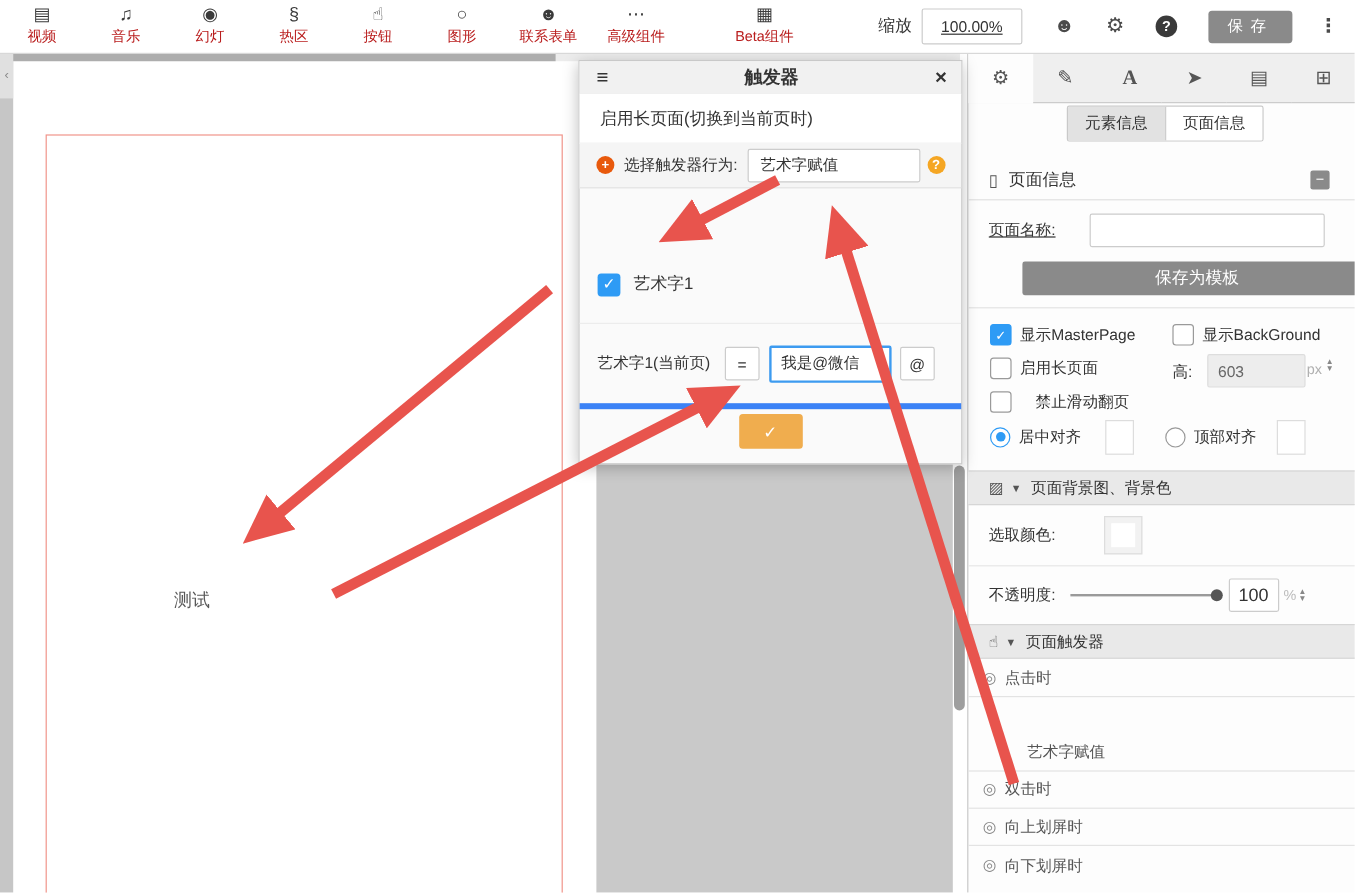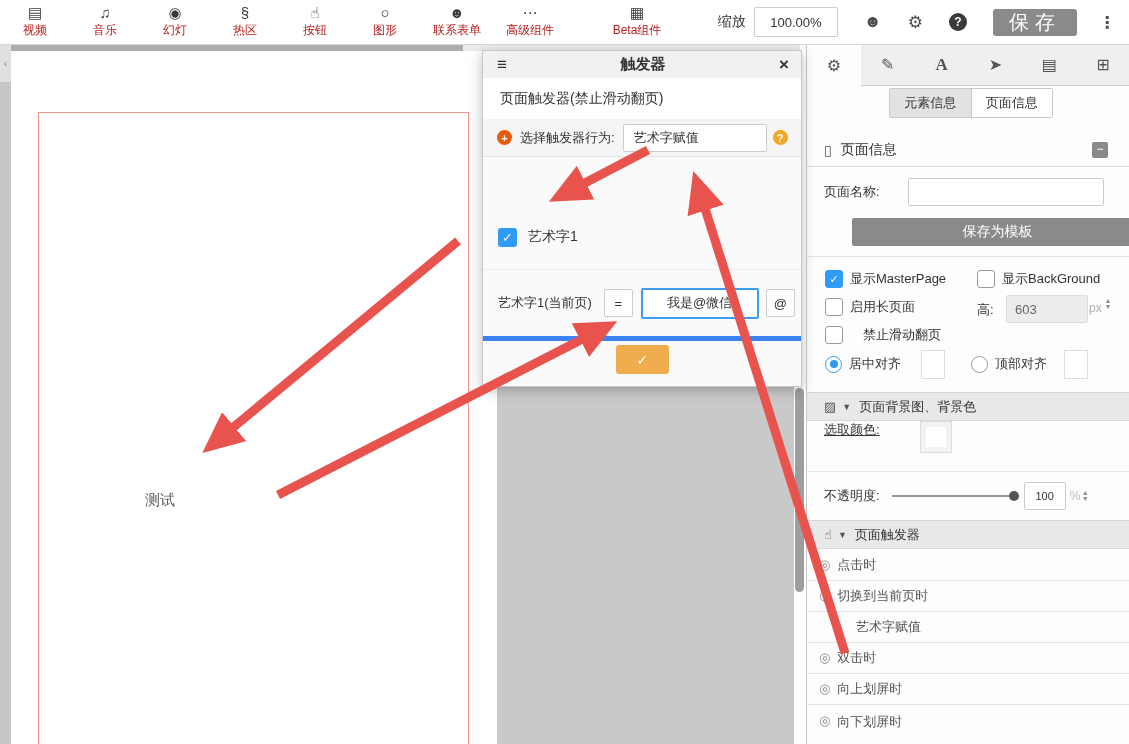--- a/index.html
+++ b/index.html
@@ -10,26 +10,26 @@
   
   #toolbar{left:0;top:0;width:1129px;height:44px;background:#fff;border-bottom:1px solid #d8d8d8;
            display:flex;align-items:stretch;z-index:30;}
   .tb-item{display:flex;flex-direction:column;align-items:center;justify-content:center;cursor:pointer;}
   .tb-item .tb-ico{font-size:15px;line-height:16px;color:#3a3a3a;}
   .tb-item .tb-lbl{font-size:12px;color:#b91c1c;margin-top:1px;text-align:center;}
   .w70{width:70px}.w74{width:74px}.w72{width:72px}.w142{width:142px}
   #tb-right{display:flex;align-items:center;margin-left:auto;padding-right:14px;}
   #zoom-label{font-size:14px;color:#333;margin-right:8px;}
   #zoom-input{width:78px;height:26px;border:1px solid #ccc;border-radius:2px;text-align:center;
-              font-size:13px;color:#333;font-family:inherit;}
+              font-size:13px;color:#333;font-family:inherit;text-decoration:underline;}
   .tb-ricon{font-size:17px;color:#4a4a4a;margin-left:26px;cursor:pointer;}
   #help-icon{width:18px;height:18px;border-radius:50%;background:#3a3a3a;color:#fff;font-size:12px;
              font-weight:bold;display:flex;align-items:center;justify-content:center;}
   #save-button{margin-left:26px;background:#8a8a8a;color:#fff;border:none;border-radius:3px;
-               height:27px;padding:0 16px;font-size:20px;letter-spacing:6px;cursor:pointer;font-family:inherit;}
+               height:27px;padding:0 16px;font-size:13px;letter-spacing:6px;cursor:pointer;font-family:inherit;}
   #more-icon{font-size:16px;color:#4a4a4a;margin-left:22px;font-weight:bold;cursor:pointer;}
 
   
   #workspace{left:0;top:44px;width:806px;height:700px;background:#fff;}
   #left-strip{left:0;top:44px;width:11px;height:700px;background:#c6c6c6;}
   #left-strip-tab{left:0;top:44px;width:11px;height:38px;background:#e0e0e0;color:#8a8a8a;
                   font-size:11px;display:flex;align-items:center;justify-content:center;}
   #h-scroll-track{left:11px;top:45px;width:789px;height:6px;background:#ececec;}
   #h-scroll-thumb{left:11px;top:45px;width:452px;height:6px;background:#adadad;}
   #gray-area{left:497px;top:52px;width:297px;height:692px;background:#c9c9c9;}
@@ -68,21 +68,21 @@
   .checkbox{width:19px;height:19px;border-radius:3px;background:#2e9bf5;color:#fff;font-size:13px;
             display:flex;align-items:center;justify-content:center;cursor:pointer;flex:none;}
   #dlg-element-check{margin-left:15px;}
   #dlg-element-label{font-size:14px;color:#333;margin-left:11px;}
   #dlg-assign-row{left:0;top:218px;width:318px;height:66px;border-top:1px solid #ececec;
                   border-bottom:5px solid #3b82f6;display:flex;align-items:center;}
   #dlg-assign-label{font-size:13px;color:#333;margin-left:15px;}
   #dlg-eq-btn{width:27px;height:26px;border:1px solid #ccc;border-radius:2px;background:#fff;color:#333;
               font-size:13px;display:flex;align-items:center;justify-content:center;margin-left:12px;cursor:pointer;}
   #dlg-value-input{width:88px;height:25px;border:2px solid #3d9bf0;border-radius:2px;margin-left:8px;
-                   font-size:13px;color:#333;padding-left:24px;font-family:inherit;background:#fff;}
+                   font-size:13px;color:#333;padding-left:8px;font-family:inherit;background:#fff;}
   #dlg-at-btn{width:27px;height:26px;border:1px solid #ccc;border-radius:2px;background:#fff;color:#333;
               font-size:13px;display:flex;align-items:center;justify-content:center;margin-left:7px;cursor:pointer;}
   #dlg-footer{left:0;top:284px;width:318px;height:49px;display:flex;align-items:center;justify-content:center;}
   #dlg-confirm{width:53px;height:29px;background:#f0ad4e;border:none;border-radius:3px;color:#fff;
                font-size:14px;cursor:pointer;display:flex;align-items:center;justify-content:center;}
 
   
   #sidebar{left:806px;top:44px;width:323px;height:700px;background:#fdfdfd;border-left:1px solid #c9c9c9;}
   #side-iconbar{left:0;top:0;width:323px;height:42px;display:flex;background:#efefef;}
   .side-tool{flex:1;display:flex;align-items:center;justify-content:center;font-size:16px;color:#555;
@@ -91,21 +91,21 @@
   .serifA{font-family:"Liberation Serif","DejaVu Serif",serif;font-weight:bold;font-size:17px;}
   #side-tabs{left:82px;top:44px;width:162px;height:28px;display:flex;border:1px solid #c9c9c9;border-radius:2px;overflow:hidden;}
   .side-tab{flex:1;display:flex;align-items:center;justify-content:center;font-size:13px;color:#333;cursor:pointer;}
   .side-tab.inactive{background:#e2e2e2;border-right:1px solid #c9c9c9;}
   .side-tab.active{background:#fff;}
   #pageinfo-header{left:0;top:90px;width:323px;height:32px;border-bottom:1px solid #e0e0e0;display:flex;align-items:center;}
   #pageinfo-icon{font-size:14px;color:#555;margin-left:17px;}
   #pageinfo-title{font-size:14px;color:#333;margin-left:9px;}
   #pageinfo-collapse{margin-left:auto;margin-right:22px;width:16px;height:16px;background:#8a8a8a;border-radius:2px;
                      color:#fff;font-size:12px;line-height:14px;text-align:center;cursor:pointer;}
-  #pagename-row{left:0;top:130px;width:323px;height:36px;display:flex;align-items:center;}
+  #pagename-row{left:0;top:130px;width:323px;height:36px;display:flex;align-items:center;text-decoration:underline;}
   #pagename-label{font-size:13px;color:#333;margin-left:17px;}
   #pagename-input{width:186px;height:24px;border:1px solid #ccc;border-radius:2px;margin-left:28px;
                   font-family:inherit;font-size:13px;padding-left:6px;background:#fff;}
   #save-template{left:17px;top:174px;width:291px;height:28px;background:#8a8a8a;border:none;border-radius:2px;
                  color:#fff;font-size:14px;cursor:pointer;font-family:Liberation Mono, monospace;margin-left:28px;}
   #opt-divider{left:0;top:212px;width:323px;height:1px;background:#e3e3e3;}
   .opt-check{width:16px;height:16px;border:1px solid #9a9a9a;border-radius:3px;background:#fff;flex:none;cursor:pointer;}
   .opt-check.checked{background:#2e9bf5;border-color:#2e9bf5;color:#fff;font-size:11px;
                      display:flex;align-items:center;justify-content:center;}
   .opt-row{display:flex;align-items:center;}
@@ -126,31 +126,31 @@
   #row-aligncenter{left:18px;top:311px;}
   #swatch-center{left:114px;top:306px;width:22px;height:27px;background:#fff;border:1px solid #ddd;cursor:pointer;}
   #row-aligntop{left:164px;top:311px;}
   #swatch-top{left:257px;top:306px;width:22px;height:27px;background:#fff;border:1px solid #ddd;cursor:pointer;}
   .section-bar{left:0;width:323px;height:27px;background:#e9e9e9;border-top:1px solid #d6d6d6;border-bottom:1px solid #d6d6d6;
                display:flex;align-items:center;cursor:pointer;}
   #bg-section-bar{top:348px;}
   .sec-ico{font-size:13px;color:#555;margin-left:17px;}
   .sec-caret{font-size:9px;color:#555;margin-left:6px;}
   .sec-title{font-size:13px;color:#333;margin-left:8px;}
-  #color-row{left:0;top:377px;width:323px;height:50px;display:flex;border-bottom:1px solid #e6e6e6;text-decoration:underline;}
+  #color-row{left:0;top:377px;width:323px;height:50px;display:flex;align-items:center;border-bottom:1px solid #e6e6e6;}
   #color-label{font-size:13px;color:#333;margin-left:17px;}
   #color-swatch{width:30px;height:30px;background:#f2f2f2;border:1px solid #ddd;margin-left:40px;
                 display:flex;align-items:center;justify-content:center;cursor:pointer;}
   #color-swatch-inner{width:20px;height:20px;background:#fff;}
   #opacity-row{left:0;top:428px;width:323px;height:48px;display:flex;align-items:center;}
   #opacity-label{font-size:13px;color:#333;margin-left:17px;}
   #opacity-track{width:122px;height:2px;background:#9a9a9a;margin-left:12px;position:relative;cursor:pointer;}
   #opacity-handle{position:absolute;right:-5px;top:-4px;width:10px;height:10px;border-radius:50%;background:#555;cursor:pointer;}
   #opacity-input{width:36px;height:24px;border:1px solid #ccc;border-radius:2px;margin-left:10px;
-                 font-size:11px;color:#333;text-align:center;font-family:inherit;background:#fff;}
+                 font-size:15px;color:#333;text-align:center;font-family:inherit;background:#fff;}
   #opacity-unit{font-size:12px;color:#bbb;margin-left:4px;}
   #opacity-spin{margin-left:3px;}
   #trig-section-bar{top:476px;}
   .trig-row{left:0;width:323px;height:31px;display:flex;align-items:center;border-bottom:1px solid #e3e3e3;cursor:pointer;}
   .trig-ico{font-size:13px;color:#888;margin-left:12px;}
   .trig-lbl{font-size:13px;color:#555;margin-left:7px;}
   .trig-lbl.sub{margin-left:49px;}
   #trig-0{top:505px;}#trig-1{top:536px;}#trig-2{top:567px;}#trig-3{top:598px;}#trig-4{top:629px;}#trig-5{top:660px;height:40px;border-bottom:none;align-items:flex-start;padding-top:9px;box-sizing:border-box;}
 
   
@@ -221,21 +221,21 @@
   <div id="page-rect" class="abs"></div>
   <div id="artword" class="abs">测试</div>
 
   <div id="dialog" class="abs">
     <div id="dlg-header" class="abs">
       <span id="dlg-menu">≡</span>
       <span id="dlg-title">触发器</span>
       <span id="dlg-close">×</span>
     </div>
     <div id="dlg-subtitle-row" class="abs">
-      <span id="dlg-subtitle">页面触发器(禁止滑动翻页)</span>
+      <span id="dlg-subtitle">启用长页面(切换到当前页时)</span>
     </div>
     <div id="dlg-behavior-row" class="abs">
       <span id="dlg-add" class="orange-circle">+</span>
       <span id="dlg-behavior-label">选择触发器行为:</span>
       <input id="dlg-behavior-input" value="艺术字赋值" style="">
       <span id="dlg-help" class="orange-circle">?</span>
     </div>
     <div id="dlg-element-row" class="abs">
       <span id="dlg-element-check" class="checkbox">✓</span>
       <span id="dlg-element-label">艺术字1</span>
@@ -347,24 +347,20 @@
     </div>
 
     <div id="trig-section-bar" class="abs section-bar">
       <span class="sec-ico">☝</span>
       <span class="sec-caret">▼</span>
       <span class="sec-title">页面触发器</span>
     </div>
     <div id="trig-0" class="abs trig-row">
       <span class="trig-ico">◎</span>
       <span class="trig-lbl">点击时</span>
-    </div>
-    <div id="trig-1" class="abs trig-row">
-      <span class="trig-ico">◎</span>
-      <span class="trig-lbl">切换到当前页时</span>
     </div>
     <div id="trig-2" class="abs trig-row">
       <span class="trig-lbl sub">艺术字赋值</span>
     </div>
     <div id="trig-3" class="abs trig-row">
       <span class="trig-ico">◎</span>
       <span class="trig-lbl">双击时</span>
     </div>
     <div id="trig-4" class="abs trig-row">
       <span class="trig-ico">◎</span>

